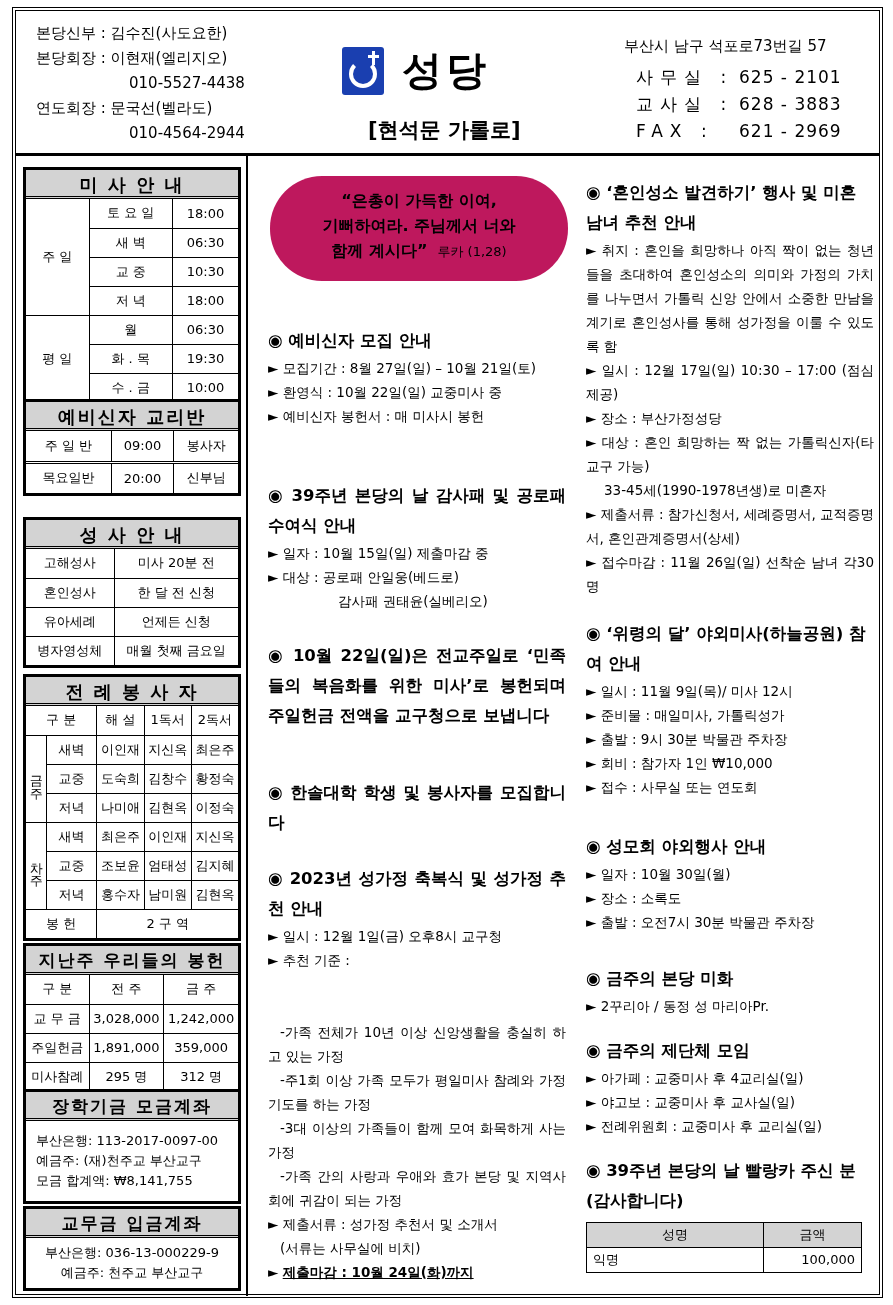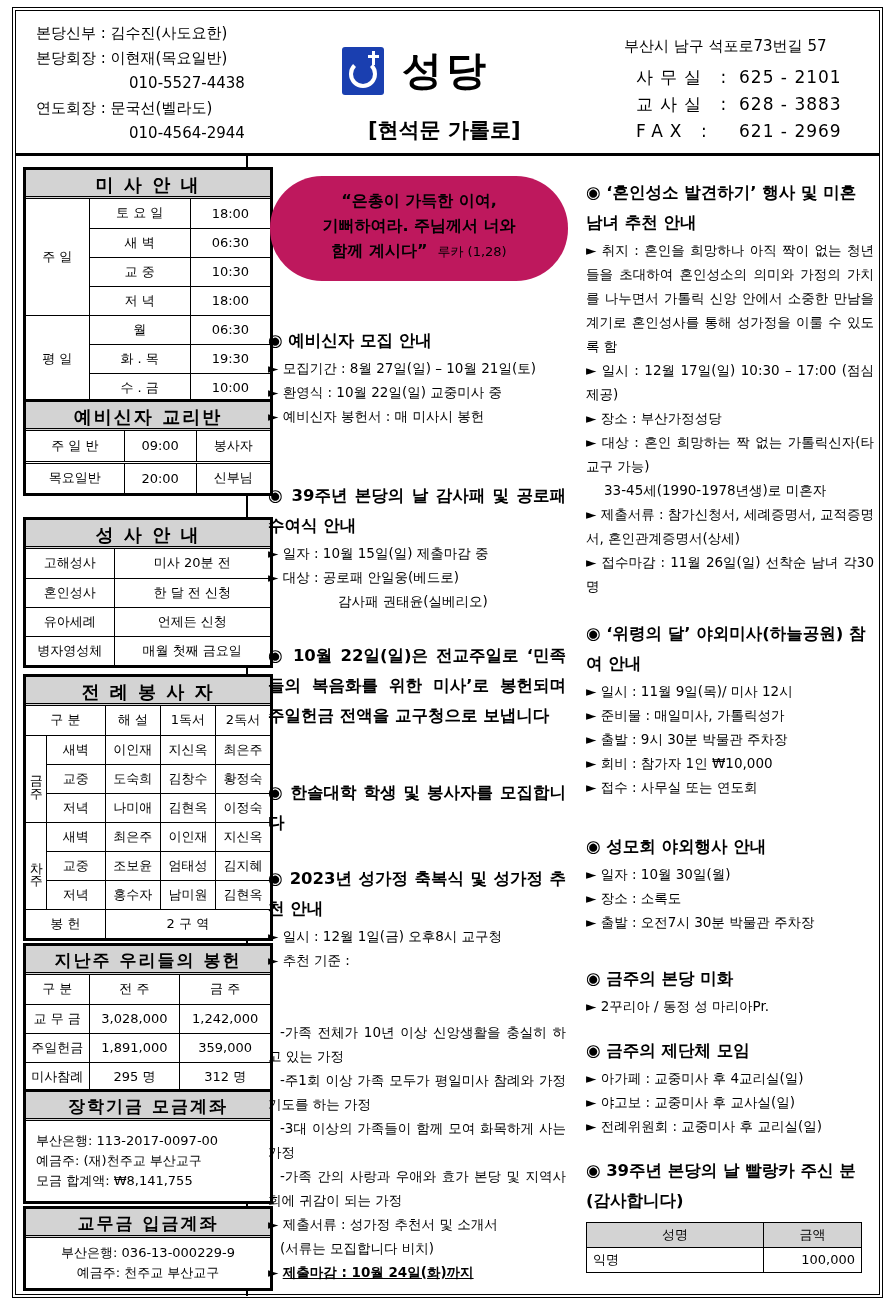--- a/index.html
+++ b/index.html
@@ -12,21 +12,21 @@
   .logo { width: 42px; height: 48px; background: #1a3fb0; border-radius: 3px; margin: 0 18px; position: relative; display: inline-block; }
   .logo .ring { position: absolute; left: 7px; top: 13px; width: 28px; height: 28px; border: 4px solid #fff; border-radius: 50%; border-top-color: transparent; }
   .logo .crossv { position: absolute; left: 30px; top: 4px; width: 3px; height: 14px; background: #fff; }
   .logo .crossh { position: absolute; left: 26px; top: 8px; width: 11px; height: 3px; background: #fff; }
   .subtitle { position: absolute; left: 352px; top: 105px; font-size: 21px; font-weight: bold; }
   .hdr-right { position: absolute; left: 608px; top: 26px; font-size: 15px; }
   .hdr-right .addr { margin-bottom: 8px; }
   .hdr-right .tel { font-size: 17px; line-height: 27px; padding-left: 12px; letter-spacing: 1px; }
   .hdr-right .tel span.lbl { display: inline-block; width: 103px; letter-spacing: 7px; }
   .left-col { position: absolute; left: 0; top: 145px; width: 232px; height: 1140px; border-right: 2px solid #000; }
-  .box { position: absolute; left: 7px; width: 250px; border: 3px solid #000; background: #fff; }
+  .box { position: absolute; left: 7px; width: 218px; border: 3px solid #000; background: #fff; }
   .box-title { background: #d3d3d3; text-align: center; font-weight: bold; font-size: 18px; height: 29px; line-height: 29px; border-bottom: 3px double #000; letter-spacing: 2px; }
   table { border-collapse: collapse; width: 100%; }
   td { border: 1px solid #000; text-align: center; font-size: 13px; height: 29px; }
   .t-nb td:first-child { border-left: none; } .t-nb td:last-child { border-right: none; }
   .t-nb tr:last-child td { border-bottom: none; } .t-nb tr:first-child td { border-top: none; }
   .acct { padding: 10px 10px; font-size: 13px; line-height: 20px; }
   .acct.center { text-align: center; padding: 5px 8px; }
   .mid-col { position: absolute; left: 234px; top: 145px; width: 326px; }
   .right-col { position: absolute; left: 560px; top: 145px; width: 306px; }
   .quote { position: absolute; left: 20px; top: 20px; width: 298px; height: 105px; background: #be185d; border-radius: 52px; text-align: center; font-weight: bold; font-size: 16px; line-height: 25px; padding-top: 12px; }
@@ -44,21 +44,21 @@
   .donor td { height: 18px; font-size: 13px; border: 1px solid #000; }
   .donor th { background: #d3d3d3; font-weight: normal; font-size: 13px; border: 1px solid #000; height: 18px; }
 </style>
 </head>
 <body>
 
 <div class="frame">
   <div class="header">
     <div class="hdr-left">
       <div><span>본당신부 : </span><span>김수진(사도요한)</span></div>
-      <div><span>본당회장 : </span><span>이현재(목요일반)</span></div>
+      <div><span>본당회장 : </span><span>이현재(엘리지오)</span></div>
       <div class="phone">010-5527-4438</div>
       <div><span>연도회장 : </span><span>문국선(벨라도)</span></div>
       <div class="phone">010-4564-2944</div>
     </div>
     <div class="title">
       <span class="logo">
           <span class="ring"></span>
           <span class="crossv"></span>
           <span class="crossh"></span>
         </span>
@@ -288,21 +288,21 @@
 
     <div class="sec" style="top:708px;">
       <h3>◉ 2023년 성가정 축복식 및 성가정 추천 안내</h3>
       <p>► 일시 : 12월 1일(금) 오후8시 교구청</p>
       <p>► 추천 기준 :</p>
       <p style="text-indent:12px;margin-top:48px;">-가족 전체가 10년 이상 신앙생활을 충실히 하고 있는 가정</p>
       <p style="text-indent:12px;">-주1회 이상 가족 모두가 평일미사 참례와 가정기도를 하는 가정</p>
       <p style="text-indent:12px;">-3대 이상의 가족들이 함께 모여 화목하게 사는 가정</p>
       <p style="text-indent:12px;">-가족 간의 사랑과 우애와 효가 본당 및 지역사회에 귀감이 되는 가정</p>
       <p>► 제출서류 : 성가정 추천서 및 소개서</p>
-      <p class="ind2">(서류는 모집합니다 비치)</p>
+      <p class="ind2">(서류는 사무실에 비치)</p>
       <p><span>► </span><span class="u">제출마감 : 10월 24일(화)까지</span></p>
     </div>
   </div>
 
   <div class="right-col">
     <div class="sec-r" style="top:22px;">
       <h3>◉ ‘혼인성소 발견하기’ 행사 및 미혼 남녀 추천 안내</h3>
       <p>► 취지 : 혼인을 희망하나 아직 짝이 없는 청년들을 초대하여 혼인성소의 의미와 가정의 가치를 나누면서 가톨릭 신앙 안에서 소중한 만남을 계기로 혼인성사를 통해 성가정을 이룰 수 있도록 함</p>
       <p>► 일시 : 12월 17일(일) 10:30 – 17:00 (점심 제공)</p>
       <p>► 장소 : 부산가정성당</p>

